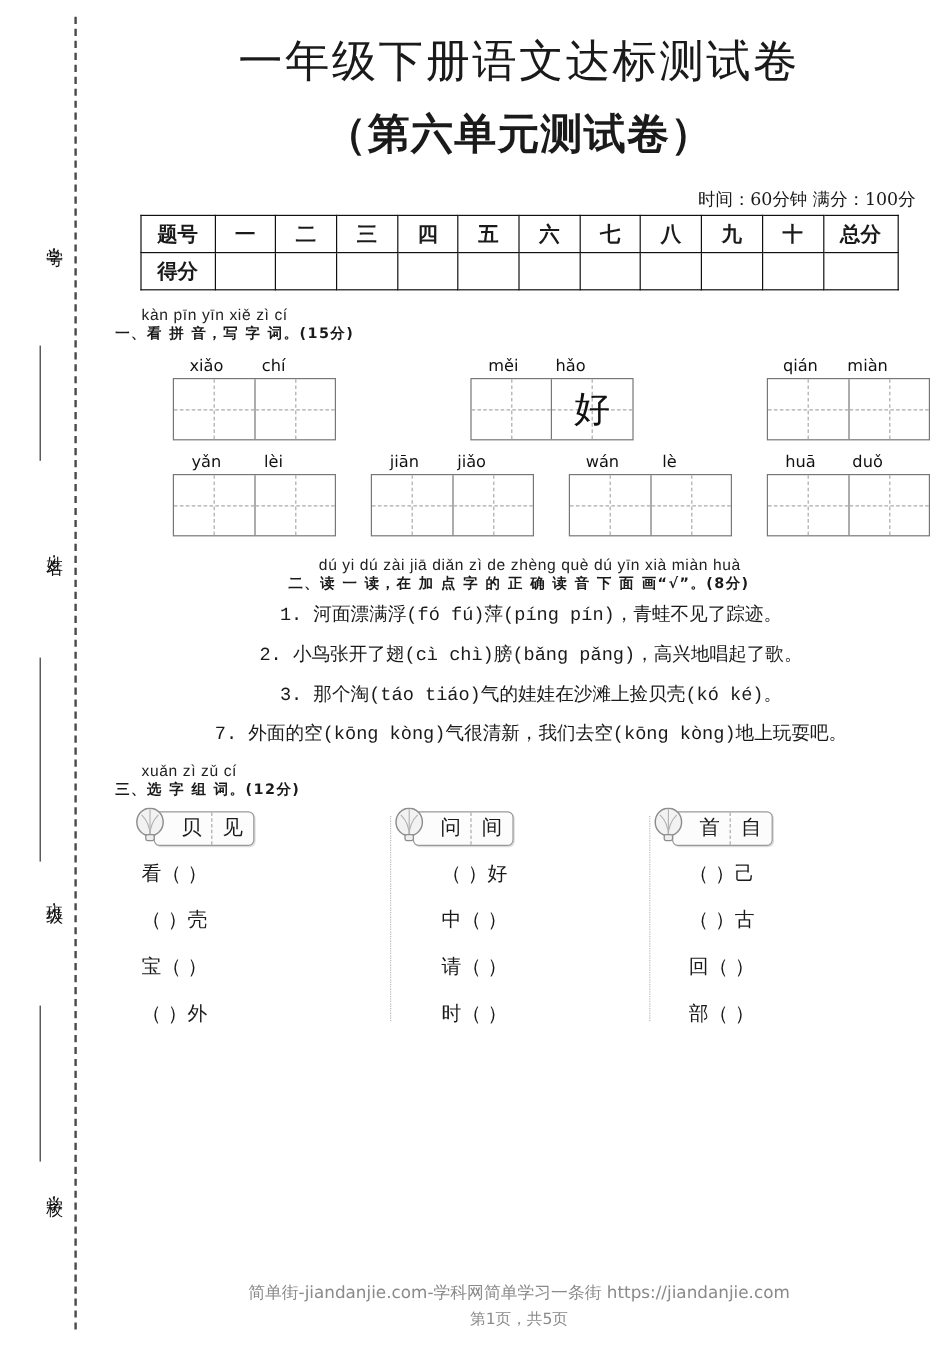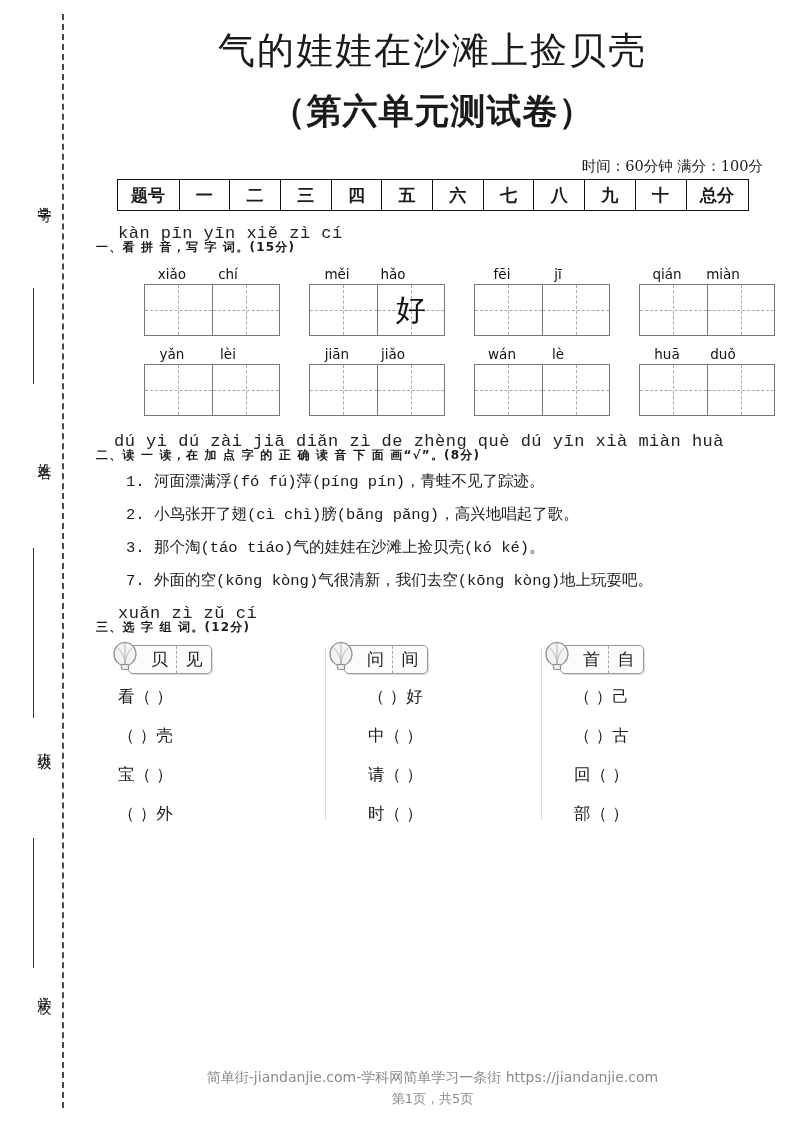--- a/index.html
+++ b/index.html
@@ -78,23 +78,23 @@
     font-size: 17px;
     font-weight: bold;
     font-family: "DejaVu Serif", "Liberation Serif", serif;
   }
   table.score-table td.hd { width: 62px; }
   table.score-table td.tot { width: 62px; margin-top: 15px; }
 
   
   .sec-block { margin-top: 13px; }
   .sec-pinyin {
-    font-size: 17px;
+    font-size: 13px;
     color: #222;
-    font-family: Liberation Mono, monospace;
+    font-family: Liberation Sans, sans-serif;
     letter-spacing: 0.5px;
     margin-left: 22px;
     margin-bottom: 1px;
     height: 14px;
     white-space: nowrap;
   }
   .sec-title {
     font-size: 12px;
     font-weight: bold;
     letter-spacing: 1.2px;
@@ -234,41 +234,55 @@
   <div class="vline" style="top:548px; height:170px;"></div>
 
   <div class="vlabel" style="top:742px;">班级:</div>
   <div class="vline" style="top:838px; height:130px;"></div>
 
   <div class="vlabel" style="top:986px;">学校:</div>
 </div>
 
 <div class="page">
 
-  <h1 class="title-main">气的娃娃在沙滩上捡贝壳</h1>
+  <h1 class="title-main">一年级下册语文达标测试卷</h1>
   <h2 class="title-sub">（第六单元测试卷）</h2>
 
   <div class="meta-line">时间：60分钟  满分：100分</div>
 
   <table class="score-table">
     <tbody>
         <tr>
       <td class="hd">题号</td>
       <td>一</td>
       <td>二</td>
       <td>三</td>
       <td>四</td>
       <td>五</td>
       <td>六</td>
       <td>七</td>
       <td>八</td>
       <td>九</td>
       <td>十</td>
       <td class="tot">总分</td>
     </tr>
+    <tr>
+      <td class="hd">得分</td>
+      <td></td>
+      <td></td>
+      <td></td>
+      <td></td>
+      <td></td>
+      <td></td>
+      <td></td>
+      <td></td>
+      <td></td>
+      <td></td>
+      <td class="tot"></td>
+    </tr>
   </tbody>
     </table>
 
   <div class="sec-block">
     <div class="sec-pinyin">kàn pīn yīn  xiě zì  cí</div>
     <div class="sec-title">一、看 拼 音，写 字 词。(15分)</div>
 
     <div class="grid-row">
       <div class="grid-item">
         <div class="grid-pinyin">
@@ -293,34 +307,20 @@
           <div class="tz-cell">
               <div class="tz-char"></div>
             </div>
           <div class="tz-cell">
               <div class="tz-char">好</div>
             </div>
         </div>
       </div>
       <div class="grid-item">
         <div class="grid-pinyin">
-          <span>fēi</span>
-          <span>jī</span>
-        </div>
-        <div class="tianzi">
-          <div class="tz-cell">
-              <div class="tz-char"></div>
-            </div>
-          <div class="tz-cell">
-              <div class="tz-char"></div>
-            </div>
-        </div>
-      </div>
-      <div class="grid-item">
-        <div class="grid-pinyin">
           <span>qián</span>
           <span>miàn</span>
         </div>
         <div class="tianzi">
           <div class="tz-cell">
               <div class="tz-char"></div>
             </div>
           <div class="tz-cell">
               <div class="tz-char"></div>
             </div>
@@ -381,21 +381,21 @@
               <div class="tz-char"></div>
             </div>
           <div class="tz-cell">
               <div class="tz-char"></div>
             </div>
         </div>
       </div>
     </div>
   </div>
 
-  <div class="sec-block" style="margin-top:16px;">
+  <div class="sec-block" style="margin-top:16px;text-align:center;">
     <div class="sec-pinyin" style="margin-left:18px;">dú yi dú  zài jiā diǎn zì  de zhèng què dú yīn xià miàn huà</div>
     <div class="sec-title">二、读 一 读，在 加 点 字 的 正 确 读 音 下 面 画“√”。(8分)</div>
 
     <div class="q-list">
       <div class="q-item">1. 河面漂满浮(fó   fú)萍(píng   pín)，青蛙不见了踪迹。</div>
       <div class="q-item">2. 小鸟张开了翅(cì   chì)膀(bǎng   pǎng)，高兴地唱起了歌。</div>
       <div class="q-item">3. 那个淘(táo   tiáo)气的娃娃在沙滩上捡贝壳(kó   ké)。</div>
       <div class="q-item">7. 外面的空(kōng   kòng)气很清新，我们去空(kōng   kòng)地上玩耍吧。</div>
     </div>
   </div>

